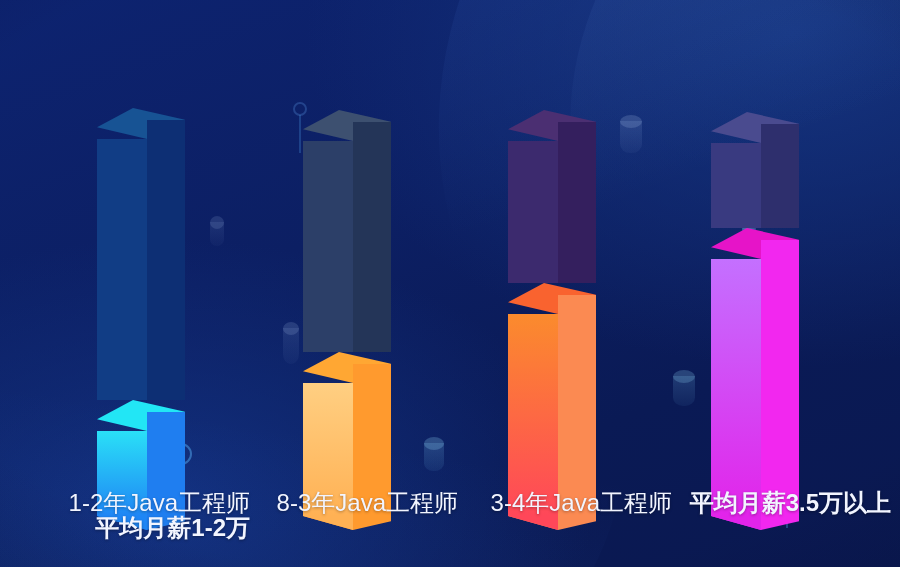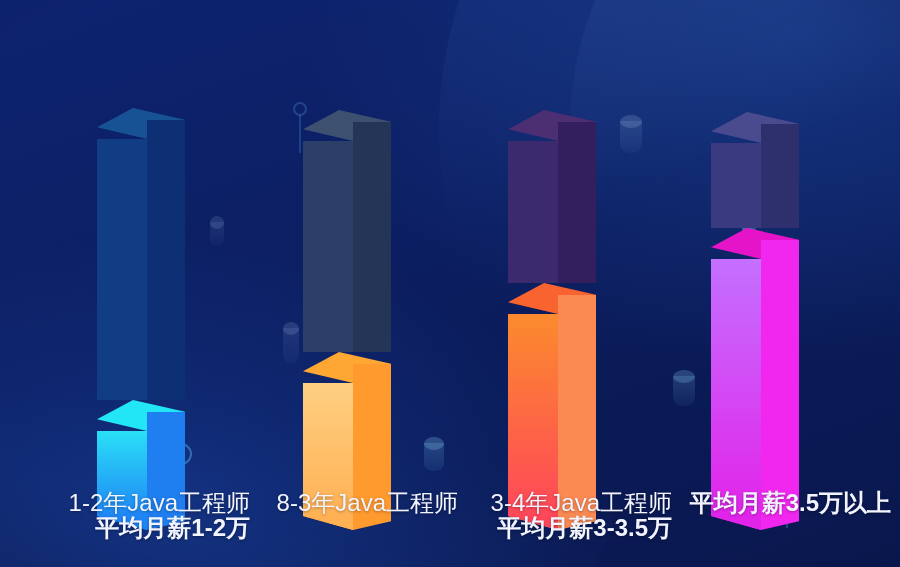--- a/index.html
+++ b/index.html
@@ -214,19 +214,18 @@
 
   <div class="label" style="left:20px;top:490px;width:230px;">
     <span>1-2年Java工程师</span>
     <span class="l2">平均月薪1-2万</span>
   </div>
   <div class="label" style="left:228px;top:490px;width:230px;">
     <span>8-3年Java工程师</span>
   </div>
   <div class="label" style="left:436px;top:490px;width:236px;">
     <span>3-4年Java工程师</span>
-    <span class="l2">平均月薪3-3.5万</span>
   </div>
   <div class="label" style="left:639px;top:490px;width:252px;">
     <span class="l2">平均月薪3.5万以上</span>
   </div>
 
 </div>
 
 </body></html>

